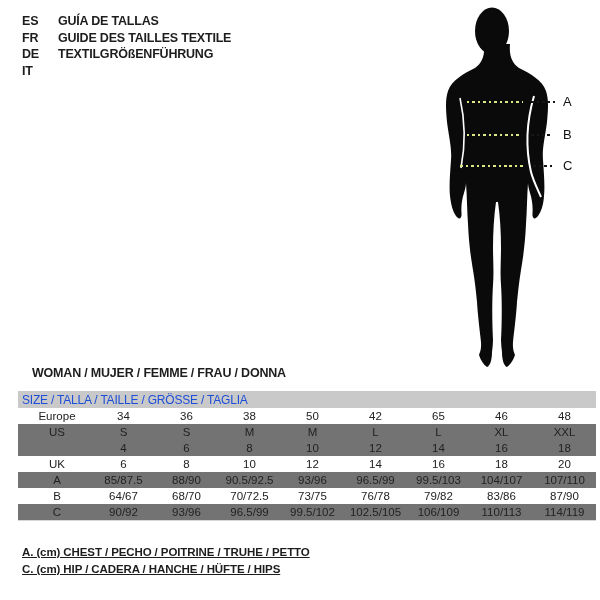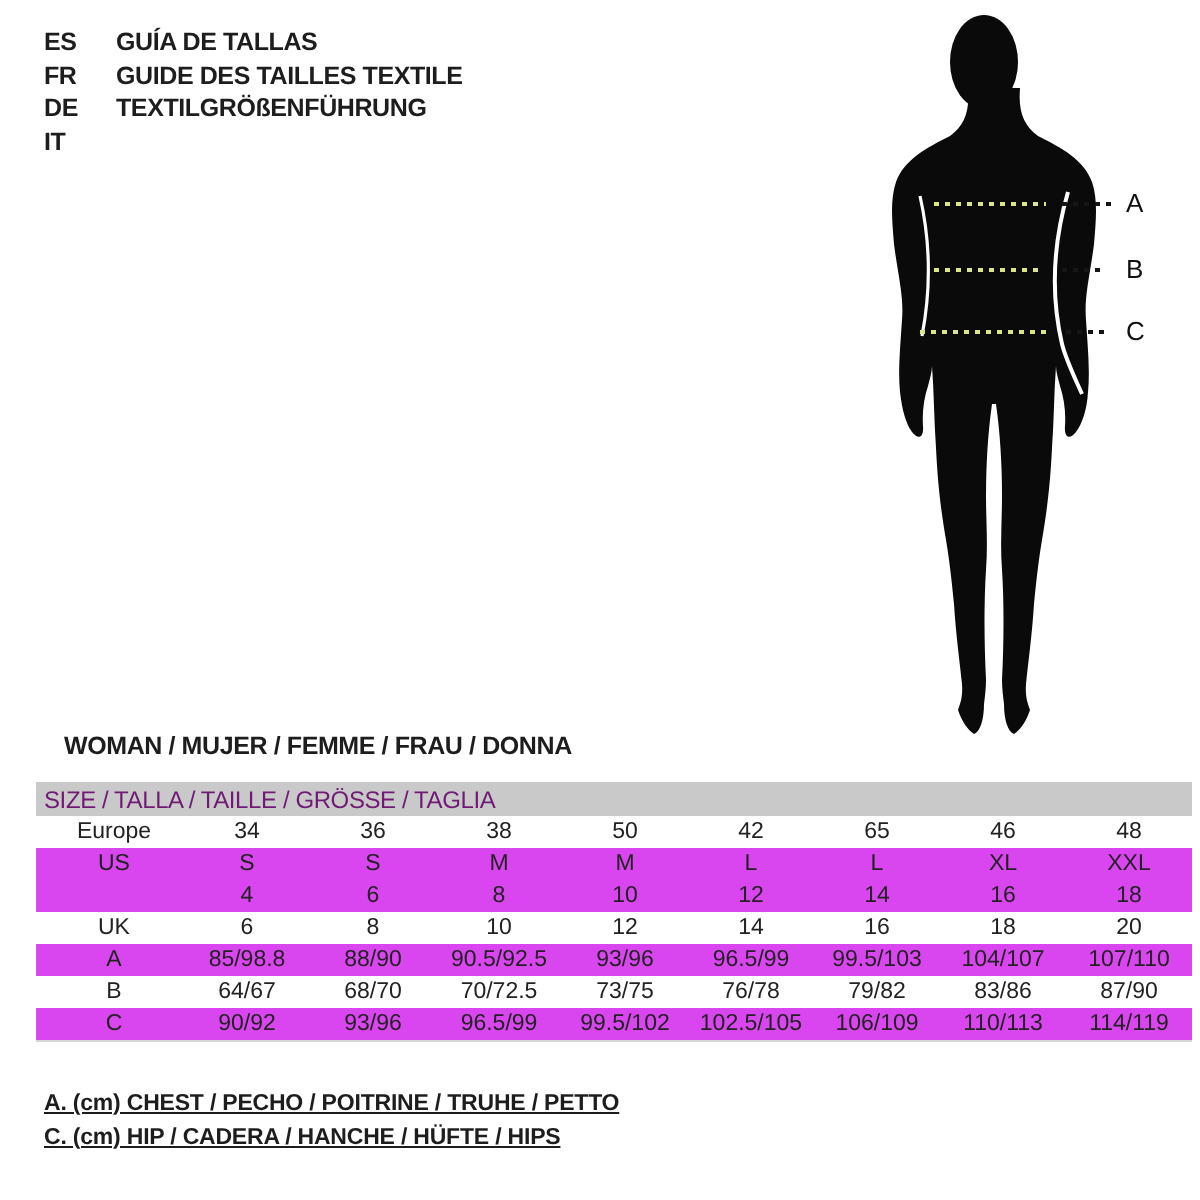--- a/index.html
+++ b/index.html
@@ -20,24 +20,24 @@
   .marker-label{position:absolute;font-size:13px;color:#111;font-weight:400;}
   .ml-a{left:563px;top:94px;}  .dy-a{left:467px;top:101px;width:56px;} .db-a{left:531px;top:101px;width:26px;}
   .ml-b{left:563px;top:127px;} .dy-b{left:467px;top:134px;width:53px;} .db-b{left:531px;top:134px;width:22px;}
   .ml-c{left:563px;top:158px;} .dy-c{left:460px;top:165px;width:66px;} .db-c{left:533px;top:165px;width:21px;}
 
   
   .woman-title{position:absolute;left:22px;top:366px;font-weight:700;font-size:12.5px;letter-spacing:-0.2px;white-space:nowrap;margin-left:10px;}
 
   
   .size-table{position:absolute;left:18px;top:391px;width:578px;border-collapse:collapse;table-layout:fixed;font-size:11.5px;}
-  .size-table th.tbl-header{background:#c9c9c9;text-align:left;font-weight:400;font-size:12px;color:#701a75;height:17px;padding:0 0 0 4px;letter-spacing:-0.2px;}
+  .size-table th.tbl-header{background:#c9c9c9;text-align:left;font-weight:400;font-size:12px;color:#1d4ed8;height:17px;padding:0 0 0 4px;letter-spacing:-0.2px;}
   .size-table td{height:16px;padding:0;text-align:center;color:#222;font-weight:400;white-space:nowrap;}
   .size-table td.rowlabel{text-align:center;padding-left:4px;}
-  .size-table tr.shaded{background:#d946ef;}
+  .size-table tr.shaded{background:#737373;}
   .size-table{border-bottom:1px solid #d6d6d6;}
 
   
   .legend-block{position:absolute;left:22px;top:544px;font-weight:700;font-size:11.5px;line-height:16.5px;letter-spacing:-0.1px;white-space:nowrap;text-decoration:underline;}
 </style>
 </head>
 <body>
 
 <div class="canvas">
 
@@ -139,21 +139,21 @@
       <td>8</td>
       <td>10</td>
       <td>12</td>
       <td>14</td>
       <td>16</td>
       <td>18</td>
       <td>20</td>
     </tr>
     <tr class="shaded">
       <td class="rowlabel">A</td>
-      <td>85/98.8</td>
+      <td>85/87.5</td>
       <td>88/90</td>
       <td>90.5/92.5</td>
       <td>93/96</td>
       <td>96.5/99</td>
       <td>99.5/103</td>
       <td>104/107</td>
       <td>107/110</td>
     </tr>
     <tr>
       <td class="rowlabel">B</td>

